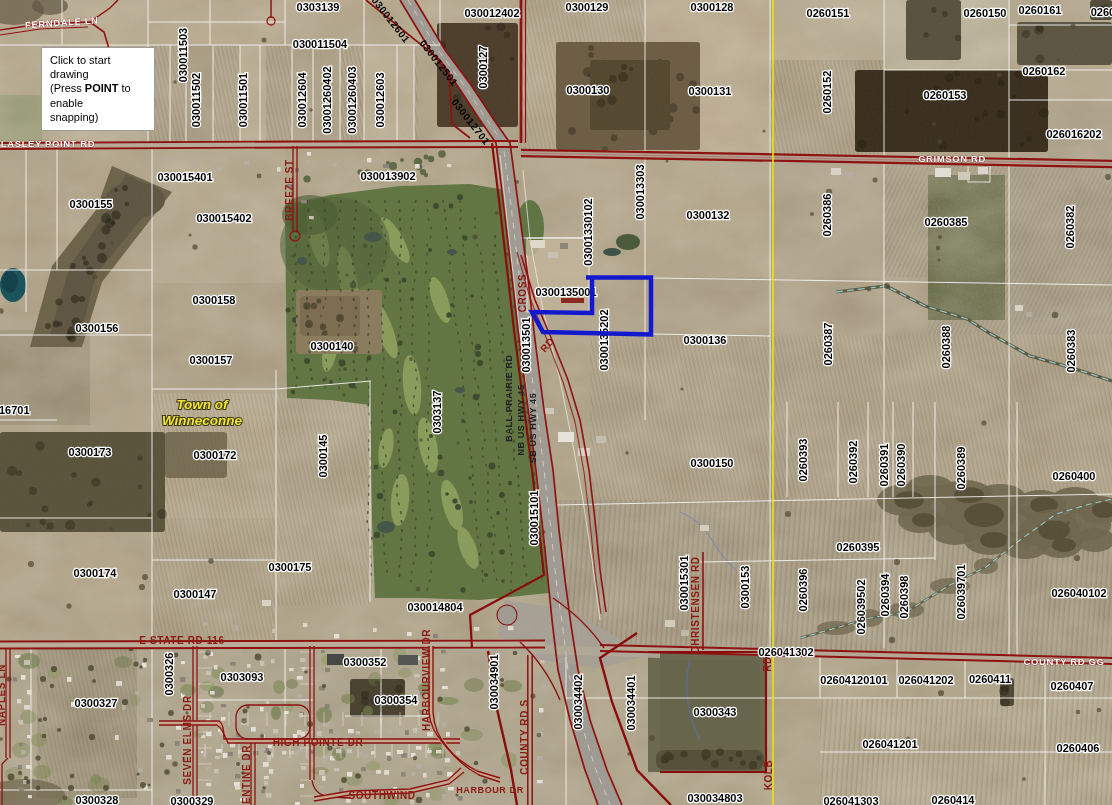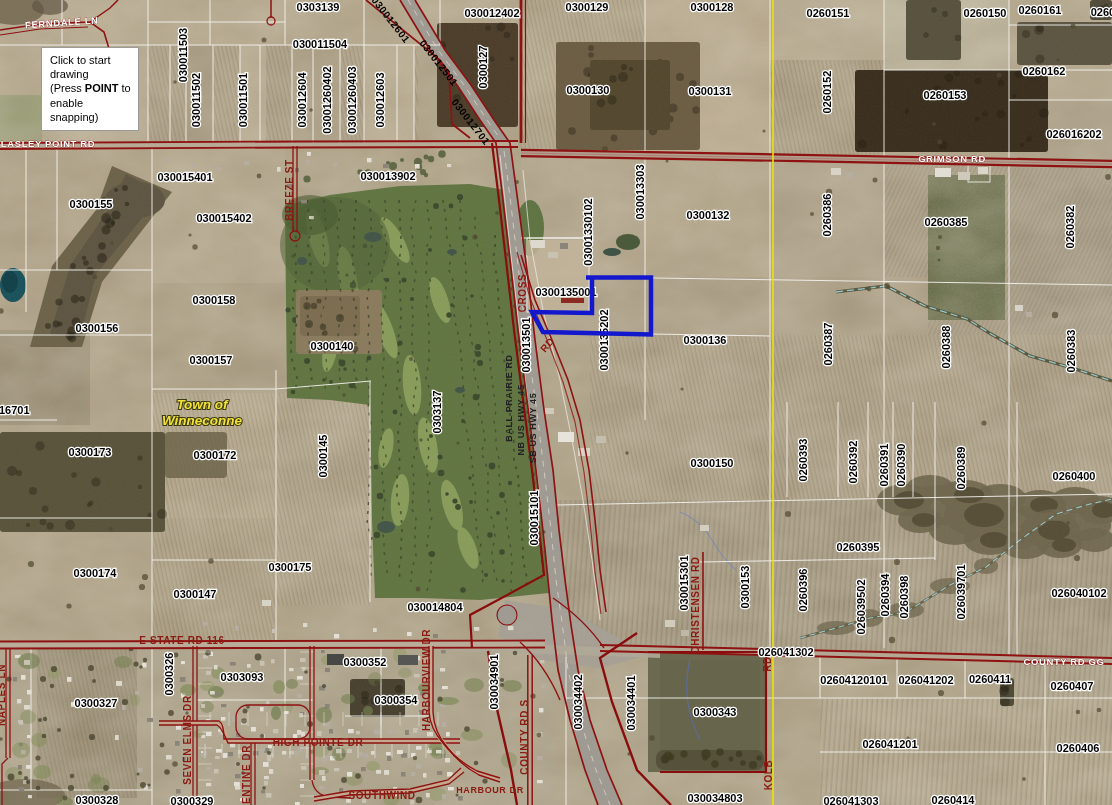--- a/index.html
+++ b/index.html
@@ -1,16 +1,16 @@
 <!DOCTYPE html>
 <html><head><meta charset="utf-8"><title>map</title><style>
 html,body{margin:0;padding:0;background:#b3a489;}
 .wrap{position:relative;width:1112px;height:805px;overflow:hidden;font-family:"Liberation Sans",sans-serif;}
 .tip{position:absolute;left:41px;top:47px;width:84px;background:#fff;border:1px solid #9a9a9a;
-padding:5px 4px 6px 8px;font-size:11px;line-height:14.2px;color:#000;z-index:50;}
+padding:5px 20px 6px 8px;font-size:11px;line-height:14.2px;color:#000;z-index:50;}
 </style></head><body>
 <div class="wrap">
 
 <svg width="1112" height="805" viewBox="0 0 1112 805" font-family="Liberation Sans, sans-serif">
 <defs>
 <filter id="nz" x="0" y="0" width="100%" height="100%">
  <feTurbulence type="fractalNoise" baseFrequency="0.5" numOctaves="2" seed="7"></feTurbulence>
  <feColorMatrix type="matrix" values="0 0 0 0 0.42  0 0 0 0 0.38  0 0 0 0 0.30  0.30 0.30 0.30 0 -0.12"></feColorMatrix>
 </filter>
 <filter id="blotch" x="0" y="0" width="100%" height="100%">

